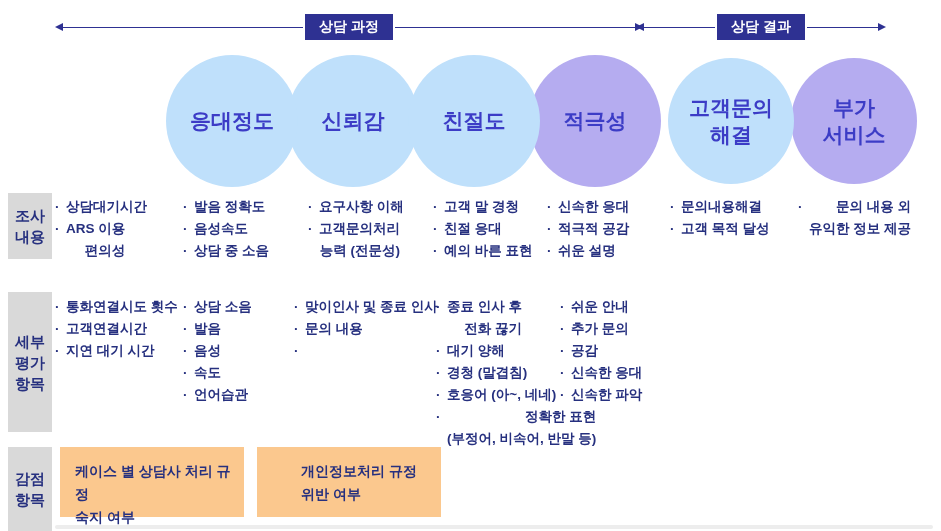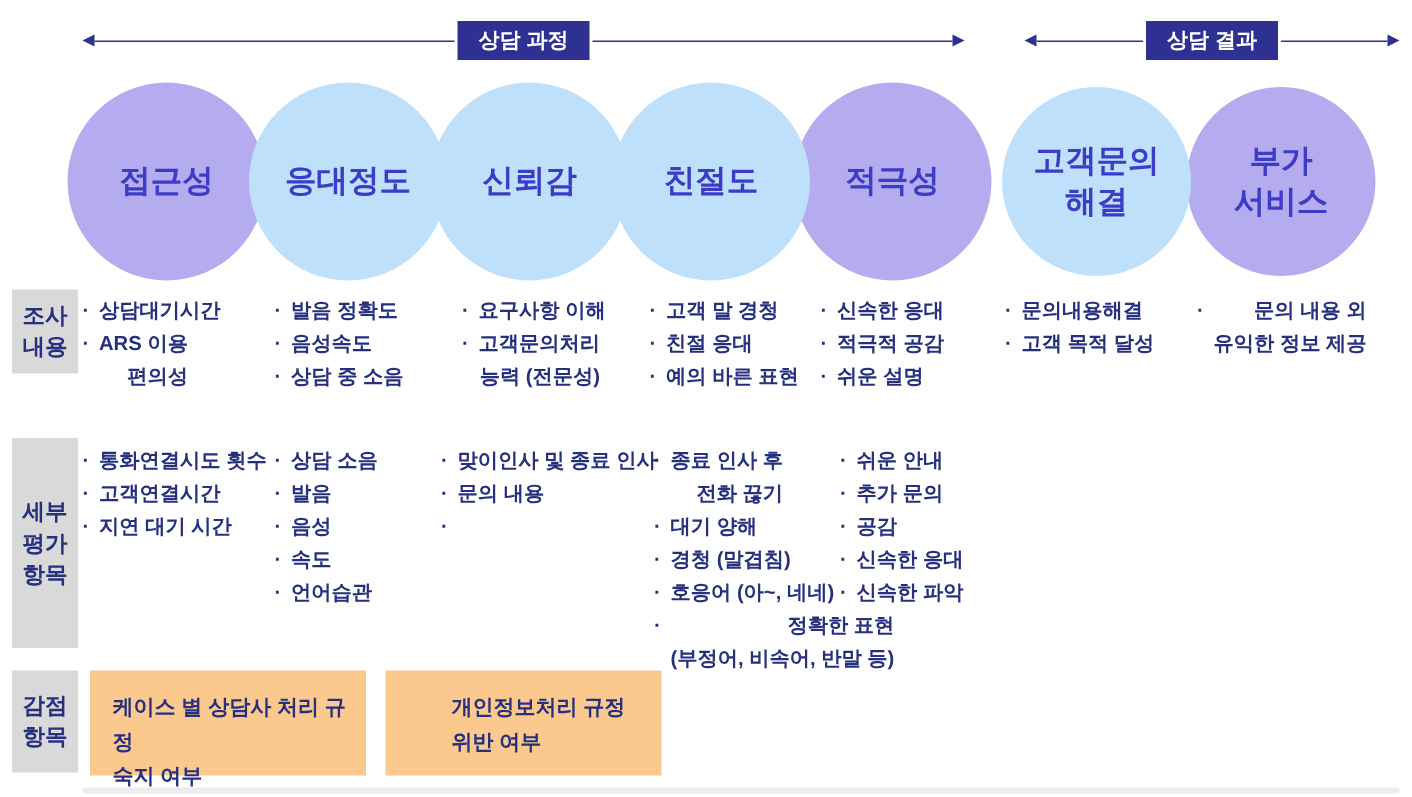--- a/index.html
+++ b/index.html
@@ -5,21 +5,21 @@
   * { box-sizing: border-box; }
   html,body { margin:0; padding:0; background:#fff; }
   .canvas {
     position:relative; width:941px; height:531px; background:#ffffff;
     font-family:"Liberation Sans","DejaVu Sans",sans-serif; overflow:hidden;
   }
 
   
   .arrow-group { position:absolute; display:flex; align-items:center; }
   .ag-process { left:55px; top:14px; width:588px; }
-  .ag-result  { left:683px; top:14px; width:250px; }
+  .ag-result  { left:636px; top:14px; width:250px; }
   .aline { flex:1; height:1px; background:#2e3192; }
   .ahead { width:0; height:0; border-top:4px solid transparent; border-bottom:4px solid transparent; flex:none; }
   .ahead.l { border-right:8px solid #2e3192; }
   .ahead.r { border-left:8px solid #2e3192; }
   .atag {
     background:#2e3192; color:#ffffff; font-weight:bold; font-size:14px;
     padding:4px 14px; margin:0 2px; white-space:nowrap; flex:none;
   }
 
   
@@ -33,23 +33,23 @@
   .p1{left:45px;}  .p2{left:166px;} .p3{left:287px;} .p4{left:408px;} .p5{left:529px;}
   .p6{left:668px; top:58px; width:126px; height:126px;}
   .p7{left:791px; top:58px; width:126px; height:126px;}
 
   
   .rowlabel {
     position:absolute; left:8px; width:44px; background:#d9d9d9; color:#26307f;
     font-weight:bold; font-size:15px; display:flex; align-items:center; justify-content:center;
     text-align:center; white-space:pre-line; line-height:1.4;
   }
-  .rl-survey    { top:193px; height:56px; }
+  .rl-survey    { top:193px; height:66px; }
   .rl-detail    { top:292px; height:140px;text-align:right; }
-  .rl-deduction { top:447px; height:68px; }
+  .rl-deduction { top:447px; height:84px; }
 
   
   .col { position:absolute; color:#26307f; font-weight:bold; font-size:13.5px; }
   .li  { display:flex; line-height:22px; }
   .li .dot { width:11px; flex:none; }
   .li .txt { white-space:pre-line;text-align:right; }
 
   .sc1{left:55px;  top:196px;} .sc2{left:183px; top:196px;} .sc3{left:308px; top:196px;}
   .sc4{left:433px; top:196px;} .sc5{left:547px; top:196px;} .sc6{left:670px; top:196px;}
   .sc7{left:798px; top:196px;}
@@ -84,21 +84,20 @@
     <span class="ahead r"></span>
   </div>
   <div class="arrow-group ag-result">
     <span class="ahead l"></span>
     <span class="aline"></span>
     <span class="atag">상담 결과</span>
     <span class="aline"></span>
     <span class="ahead r"></span>
   </div>
 
-  <div class="circle c-purple p1">접근성</div>
   <div class="circle c-blue   p3">신뢰감</div>
   <div class="circle c-blue   p2">응대정도</div>
   <div class="circle c-purple p5">적극성</div>
   <div class="circle c-blue   p4">친절도</div>
   <div class="circle c-purple p7">부가
 서비스</div>
   <div class="circle c-blue   p6">고객문의
 해결</div>
 
   <div class="rowlabel rl-survey">조사

